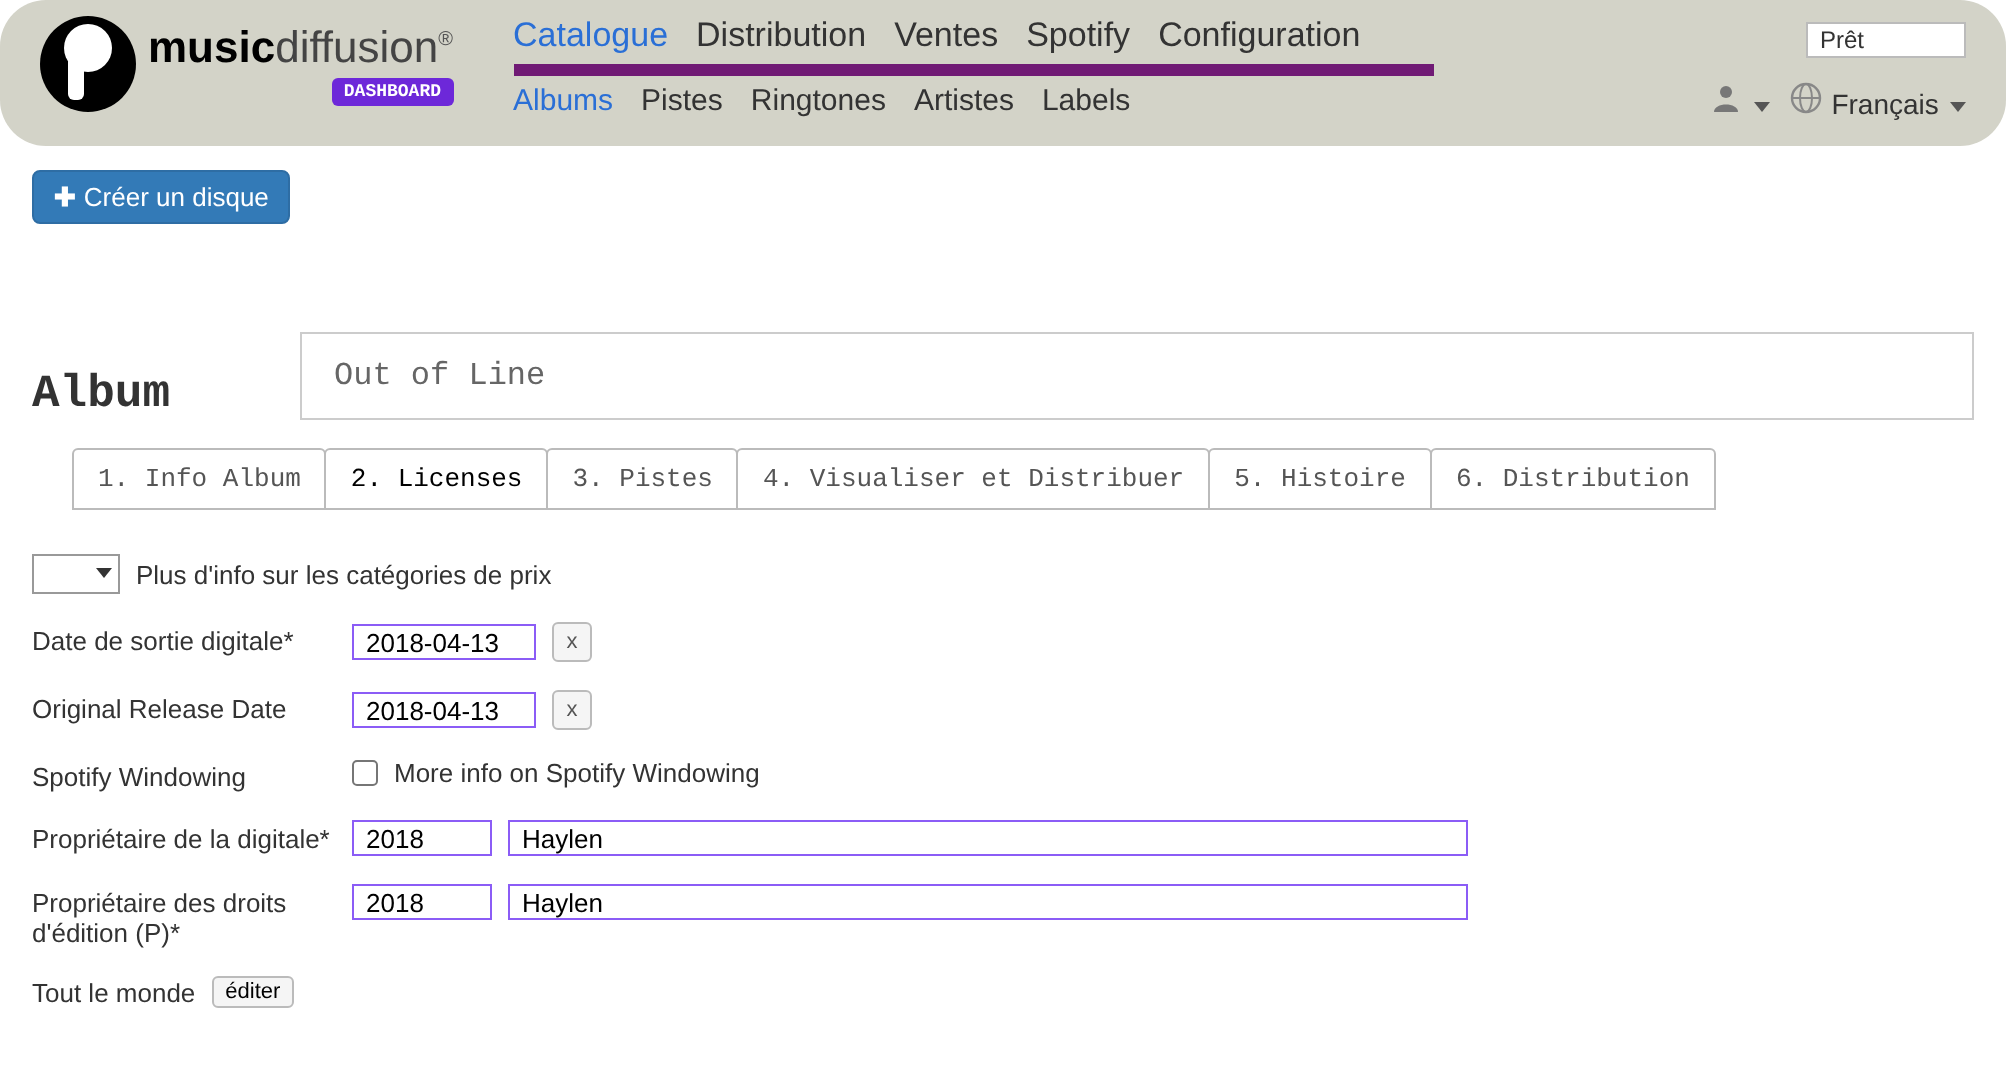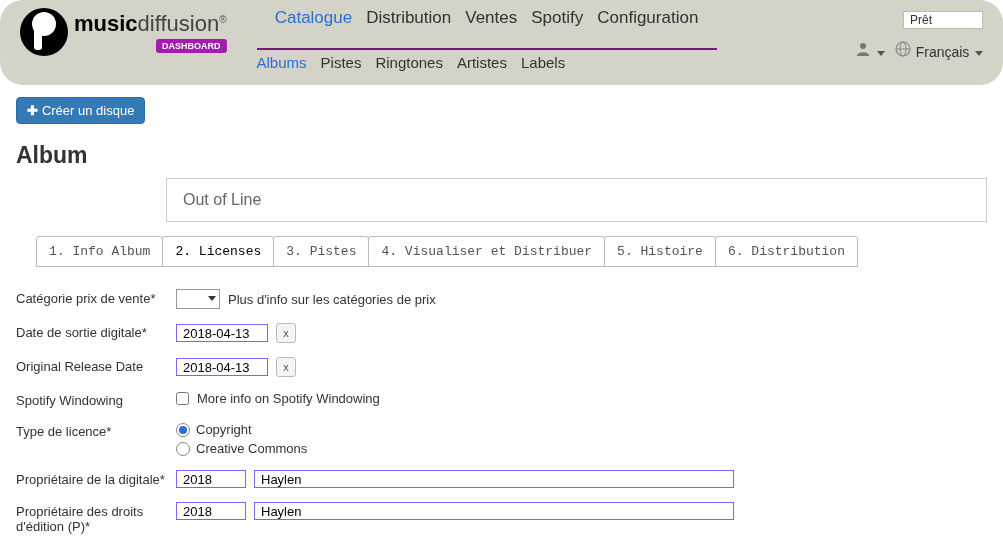--- a/index.html
+++ b/index.html
@@ -6,38 +6,38 @@
 body { font-family: "Lucida Grande", Helvetica, Arial, sans-serif; font-size: 13px; color: #333; background: #fff; }
 .header { background: #d3d3c8; padding: 8px 20px 12px 20px; display: flex; align-items: flex-start; position: relative; border-radius: 23px; }
 .logo-wrap { display: flex; align-items: center; margin-right: 30px; }
 .logo-circle { width: 48px; height: 48px; background: #000; border-radius: 50%; position: relative; margin-right: 6px; }
 .logo-circle::before { content: ""; position: absolute; width: 24px; height: 24px; background: #fff; border-radius: 50%; top: 4px; left: 12px; }
 .logo-circle::after { content: ""; position: absolute; width: 8px; height: 22px; background: #fff; top: 20px; left: 14px; border-radius: 3px; }
 .logo-text { font-size: 22px; color: #000; }
 .logo-text .bold { font-weight: 700; }
 .logo-text .light { font-weight: 300; color: #444; }
 .logo-reg { font-size: 10px; vertical-align: super; color: #555; }
-.logo-badge { background: #a21caf; color: #fff; font-size: 9px; font-weight: bold; padding: 2px 6px; border-radius: 3px; display: inline-block; margin-top: 2px; float: right; }
+.logo-badge { background: #6d28d9; color: #fff; font-size: 9px; font-weight: bold; padding: 2px 6px; border-radius: 3px; display: inline-block; margin-top: 2px; float: right; font-family: Liberation Mono, monospace; }
 .nav-wrap { flex: 1; }
 .nav-row { display: flex; gap: 14px; font-size: 17px; padding-bottom: 2px; }
-.nav-row.primary { border-bottom: 2px solid #701a75; margin-bottom: 4px; padding-bottom: 20px; max-width: 460px; justify-content: center; }
+.nav-row.primary { border-bottom: 6px solid #701a75; margin-bottom: 4px; padding-bottom: 4px; max-width: 460px; }
 .nav-row a { text-decoration: none; color: #333; cursor: pointer; }
 .nav-row a.active { color: #2a6fd6; }
 .nav-row.secondary { font-size: 15px; }
 .top-right { position: absolute; right: 20px; top: 11px; display: flex; flex-direction: column; align-items: flex-end; gap: 6px; }
 .status-box { background: #fff; border: 1px solid #bbb; padding: 1px 24px 1px 6px; font-size: 12px; min-width: 80px; }
 .user-lang { display: flex; align-items: center; gap: 10px; margin-top: 6px; }
 .icon-user { color: #666; font-size: 16px; }
 .caret { display: inline-block; width: 0; height: 0; border-left: 4px solid transparent; border-right: 4px solid transparent; border-top: 5px solid #555; vertical-align: middle; margin-left: 2px; }
 .icon-globe { color: #888; font-size: 16px; }
 .lang-text { font-size: 14px; color: #333; }
 .content { padding: 12px 16px; }
 .btn-primary { background: #337ab7; color: #fff; border: 1px solid #2e6da4; border-radius: 4px; padding: 5px 10px; font-size: 13px; cursor: pointer; display: inline-flex; align-items: center; gap: 4px; }
 .btn-primary .plus { font-weight: bold; }
-.title-row { display: flex; align-items: flex-start; gap: 20px; margin: 18px 0 14px 0; }
+.title-row { display: flex; align-items: flex-end; gap: 4px; margin: 18px 0 14px 0; font-family: Liberation Mono, monospace; }
 .page-title { font-size: 23px; font-weight: bold; min-width: 130px; }
 .album-title-box { flex: 1; border: 1px solid #ccc; padding: 12px 16px; font-size: 16px; color: #666; margin-top: 36px; }
 .tabs { display: flex; margin-left: 20px; }
 .tab { border: 1px solid #bbb; padding: 7px 12px; font-size: 13px; color: #555; background: #fff; cursor: pointer; margin-right: -1px; border-radius: 3px 3px 0 0; font-family: Liberation Mono, monospace; }
 .tab.active { color: #000; }
 .form { margin-top: 22px; }
 .form-row { display: flex; align-items: flex-start; margin-bottom: 14px; }
 .form-label { width: 160px; font-size: 13px; color: #333; padding-top: 2px; }
 .form-control-wrap { display: flex; align-items: center; gap: 8px; flex-wrap: wrap; }
 select.sel { border: 1px solid #999; font-size: 12px; padding: 1px 18px 15px 4px; height: 20px; appearance: none; background: #fff; position: relative; }
@@ -130,21 +130,20 @@
     <div class="tab active">2. Licenses</div>
     <div class="tab">3. Pistes</div>
     <div class="tab">4. Visualiser et Distribuer</div>
     <div class="tab">5. Histoire</div>
     <div class="tab">6. Distribution</div>
   </div>
 
   <div class="form">
 
     <div class="form-row">
-      <div class="form-label">Catégorie prix de vente*</div>
       <div class="form-control-wrap">
         <span class="sel-wrap">
           <select class="sel">
             <option>mid</option>
           </select>
         </span>
         <span class="hint">Plus d'info sur les catégories de prix</span>
       </div>
     </div>
 
@@ -165,35 +164,20 @@
     </div>
 
     <div class="form-row">
       <div class="form-label">Spotify Windowing</div>
       <div class="form-control-wrap">
         <input type="checkbox" class="chk" style="">
         <span class="hint">More info on Spotify Windowing</span>
       </div>
     </div>
 
-    <div class="form-row">
-      <div class="form-label">Type de licence*</div>
-      <div class="form-control-wrap">
-        <div class="radio-group">
-          <div class="radio-row">
-            <span class="radio-custom checked"></span>
-            <span>Copyright</span>
-          </div>
-          <div class="radio-row">
-            <span class="radio-custom"></span>
-            <span>Creative Commons</span>
-          </div>
-        </div>
-      </div>
-    </div>
 
     <div class="form-row">
       <div class="form-label">Propriétaire de la digitale*</div>
       <div class="form-control-wrap">
         <input class="txt year" value="2018" style="">
         <input class="txt wide" value="Haylen" style="">
       </div>
     </div>
 
     <div class="form-row">

